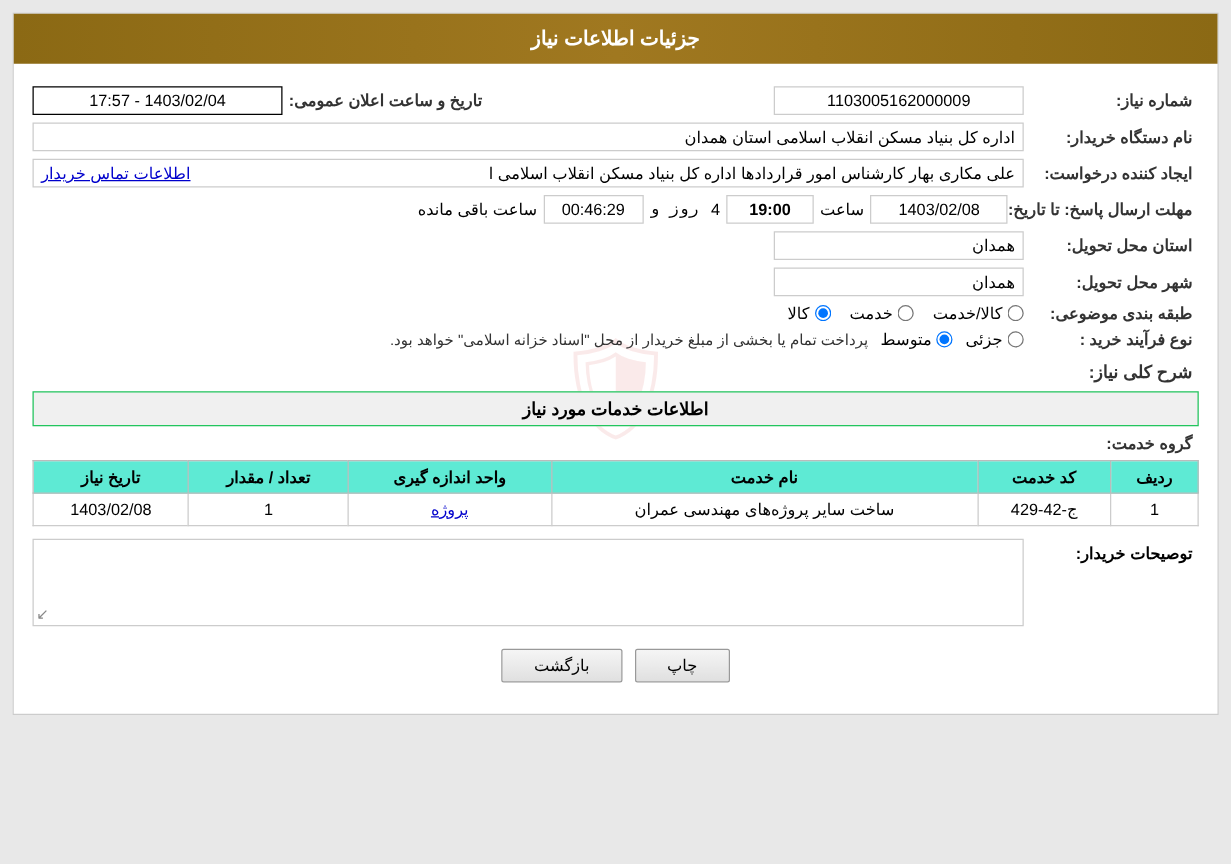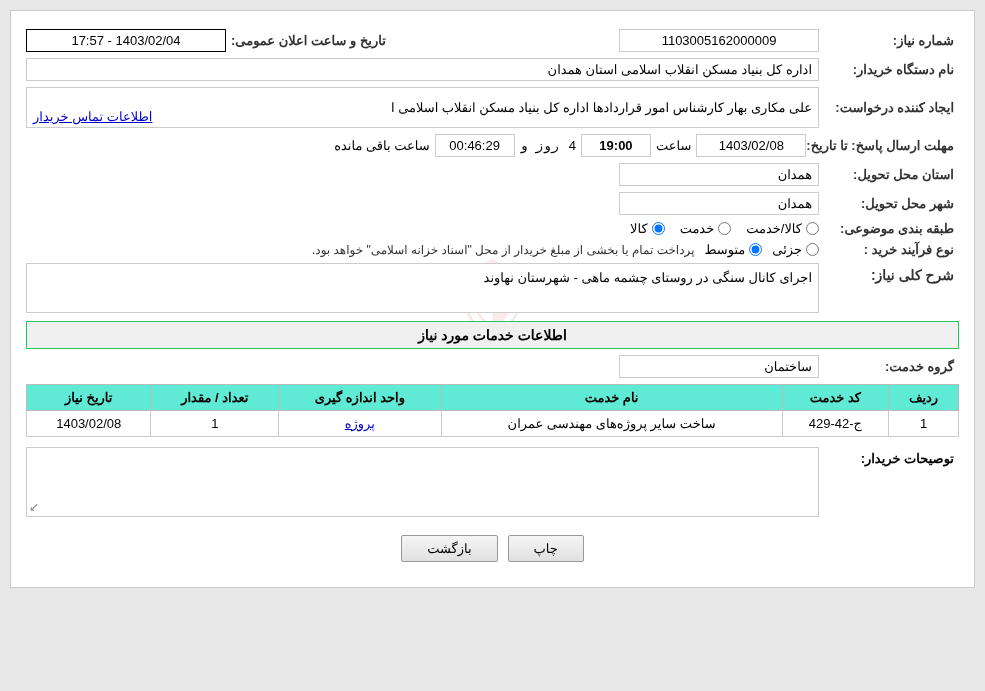--- a/index.html
+++ b/index.html
@@ -57,21 +57,20 @@
       border: 1px solid #ccc;
       background: #fff;
       padding: 3px 6px;
       min-height: 22px;
       text-align: center;
     }
     .link-blue {
       color: #0000cc;
       text-decoration: underline;
       cursor: pointer;
-      margin-top: 18px;
     }
     .radio-group {
       display: flex;
       align-items: center;
       gap: 15px;
       flex: 1;
       direction: rtl;
     }
     .radio-item {
       display: flex;
@@ -181,20 +180,23 @@
       position: relative;
       z-index: 1;
     }
   </style>
 </head>
 <body>
 
 <div class="page-wrapper">
   <div class="main-container">
 
+    <div class="page-header">
+      <span>جزئیات اطلاعات نیاز</span>
+    </div>
 
     <div class="content-area watermark-area">
       <div class="shield-watermark">🛡</div>
 
       <div class="content-above-watermark">
 
         <div class="info-row" style="margin-top:8px;">
           <span class="info-label">شماره نیاز:</span>
           <div class="info-value" style="max-width:200px; text-align:center;">1103005162000009</div>
           <span style="flex:1;"></span>
@@ -264,30 +266,28 @@
             <div class="radio-item">
               <input type="radio" name="farayand" checked="" style="">
               <span>متوسط</span>
             </div>
             <span style="color:#333; font-size:12px;">پرداخت تمام یا بخشی از مبلغ خریدار از محل "اسناد خزانه اسلامی" خواهد بود.</span>
           </div>
         </div>
 
         <div class="info-row" style="align-items:flex-start;">
           <span class="info-label" style="padding-top:4px; font-size:14px; font-weight:bold;">شرح کلی نیاز:</span>
-          <div class="description-box">اجرای کانال سنگی در روستای چشمه ماهی - شهرستان نهاوند</div>
         </div>
 
         <div class="section-header">
           <span>اطلاعات خدمات مورد نیاز</span>
         </div>
 
         <div class="info-row">
           <span class="info-label">گروه خدمت:</span>
-          <div class="info-value" style="max-width:200px;">ساختمان</div>
         </div>
 
         <table class="services-table">
           <thead>
             <tr>
               <th>ردیف</th>
               <th>کد خدمت</th>
               <th>نام خدمت</th>
               <th>واحد اندازه گیری</th>
               <th>تعداد / مقدار</th>

